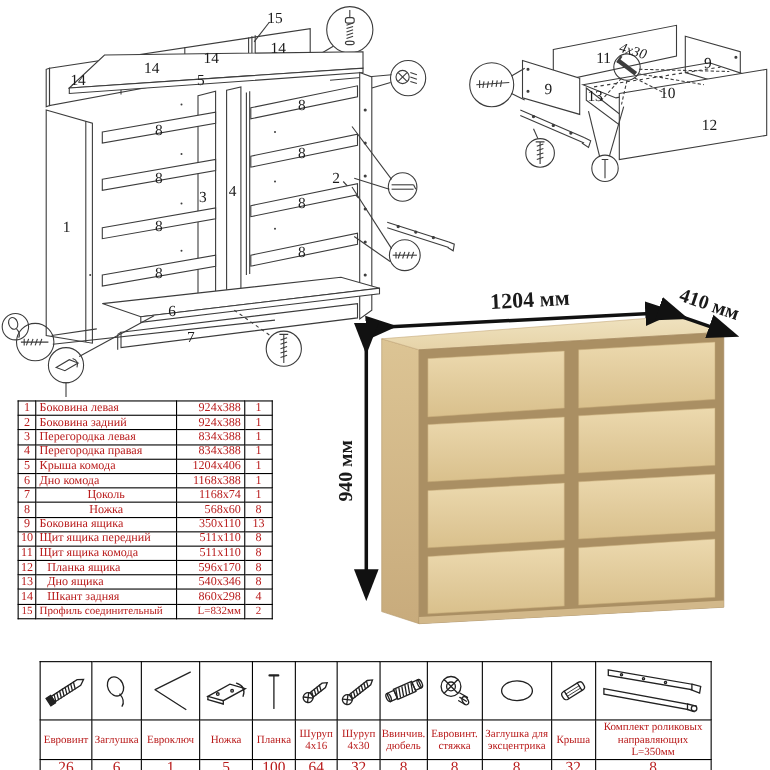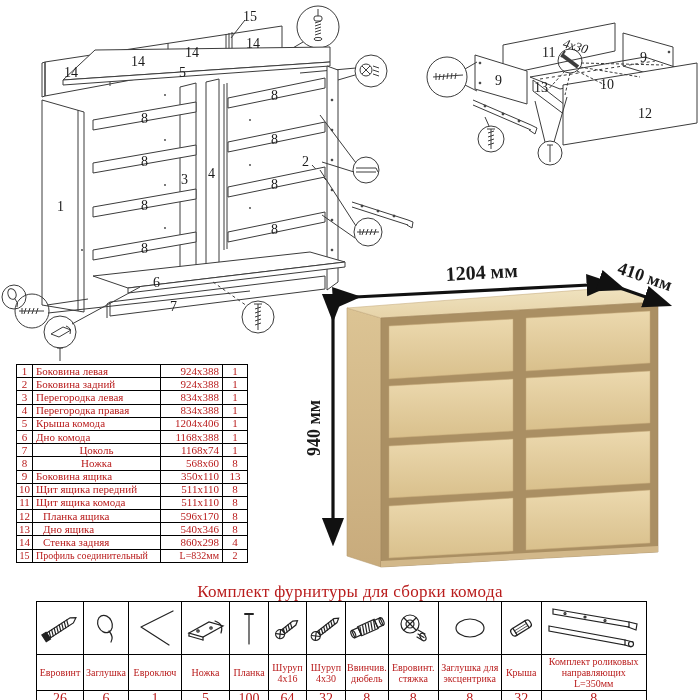--- a/index.html
+++ b/index.html
@@ -434,34 +434,33 @@
           <td class="c-qty">8</td>
         </tr>
         <tr>
           <td class="c-num">13</td>
           <td class="c-name">Дно ящика</td>
           <td class="c-size">540x346</td>
           <td class="c-qty">8</td>
         </tr>
         <tr>
           <td class="c-num">14</td>
-          <td class="c-name">Стенка задняя</td>
+          <td class="c-name">Шкант задняя</td>
           <td class="c-size">860x298</td>
           <td class="c-qty">4</td>
         </tr>
         <tr>
           <td class="c-num">15</td>
           <td class="c-name">Профиль соединительный</td>
           <td class="c-size">L=832мм</td>
           <td class="c-qty">2</td>
         </tr>
       </tbody>
     </table>
 
-  <div id="hardware-title">Комплект фурнитуры для сборки комода</div>
   <table id="hardware-table">
     <colgroup id="hw-cols">
         <col style="width: 47px;">
         <col style="width: 45px;">
         <col style="width: 53px;">
         <col style="width: 48px;">
         <col style="width: 39px;">
         <col style="width: 38px;">
         <col style="width: 38px;">
         <col style="width: 38px;">

